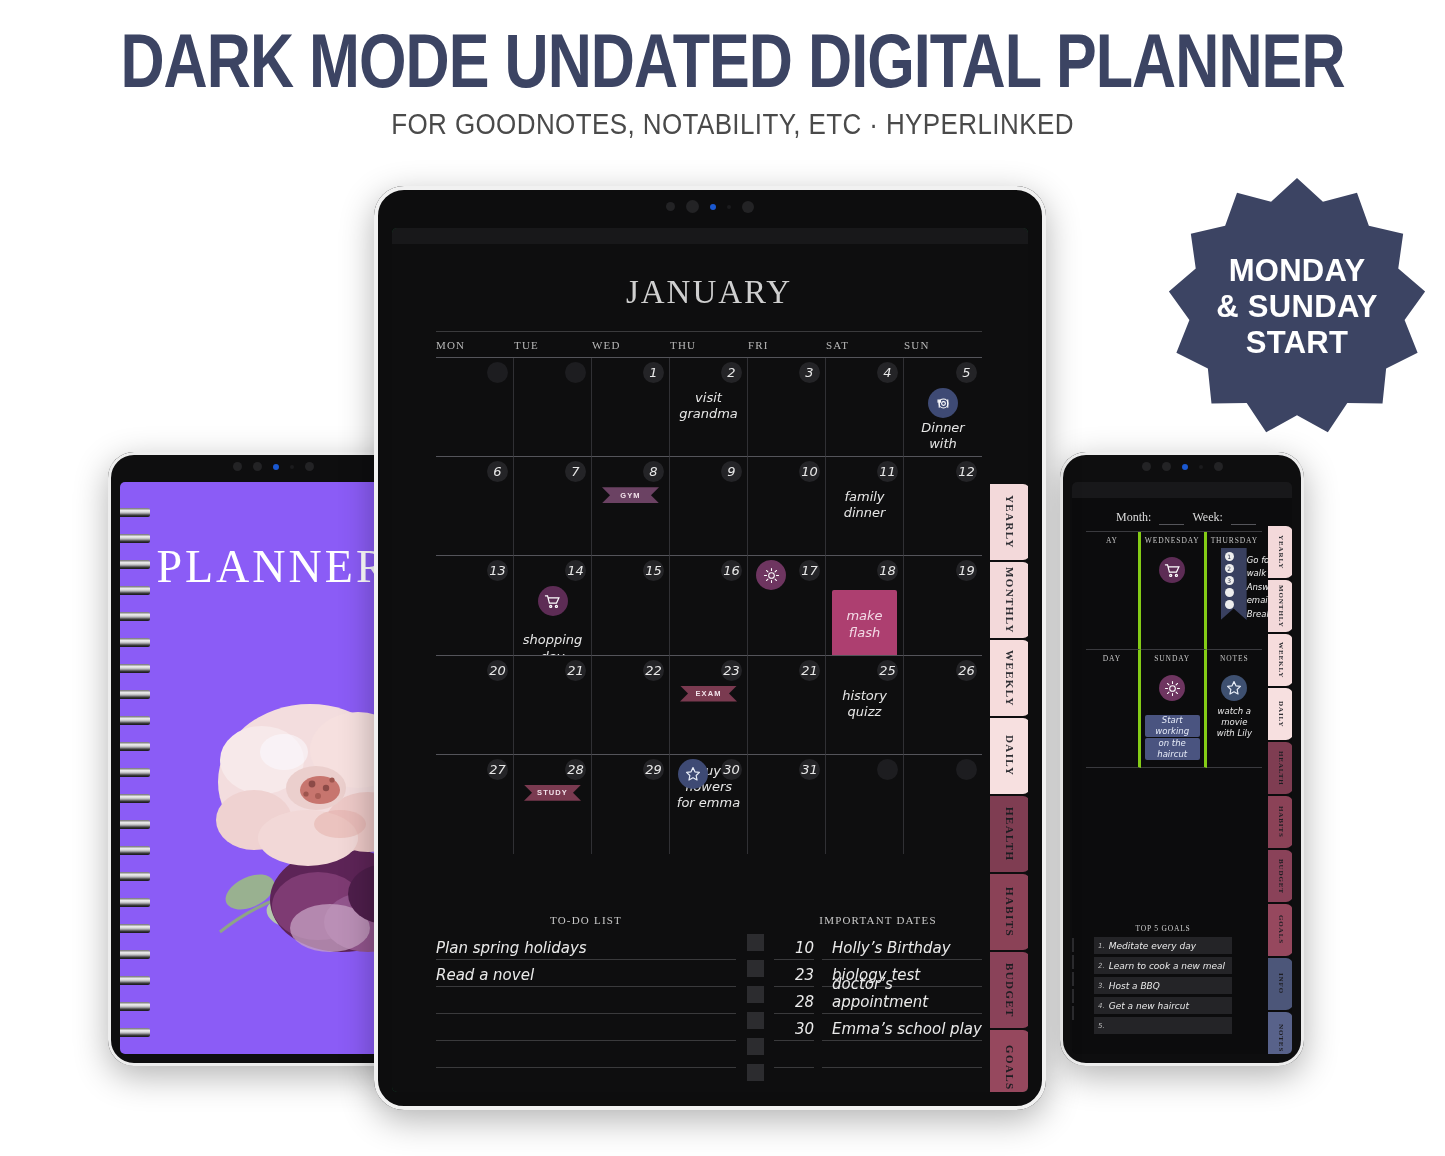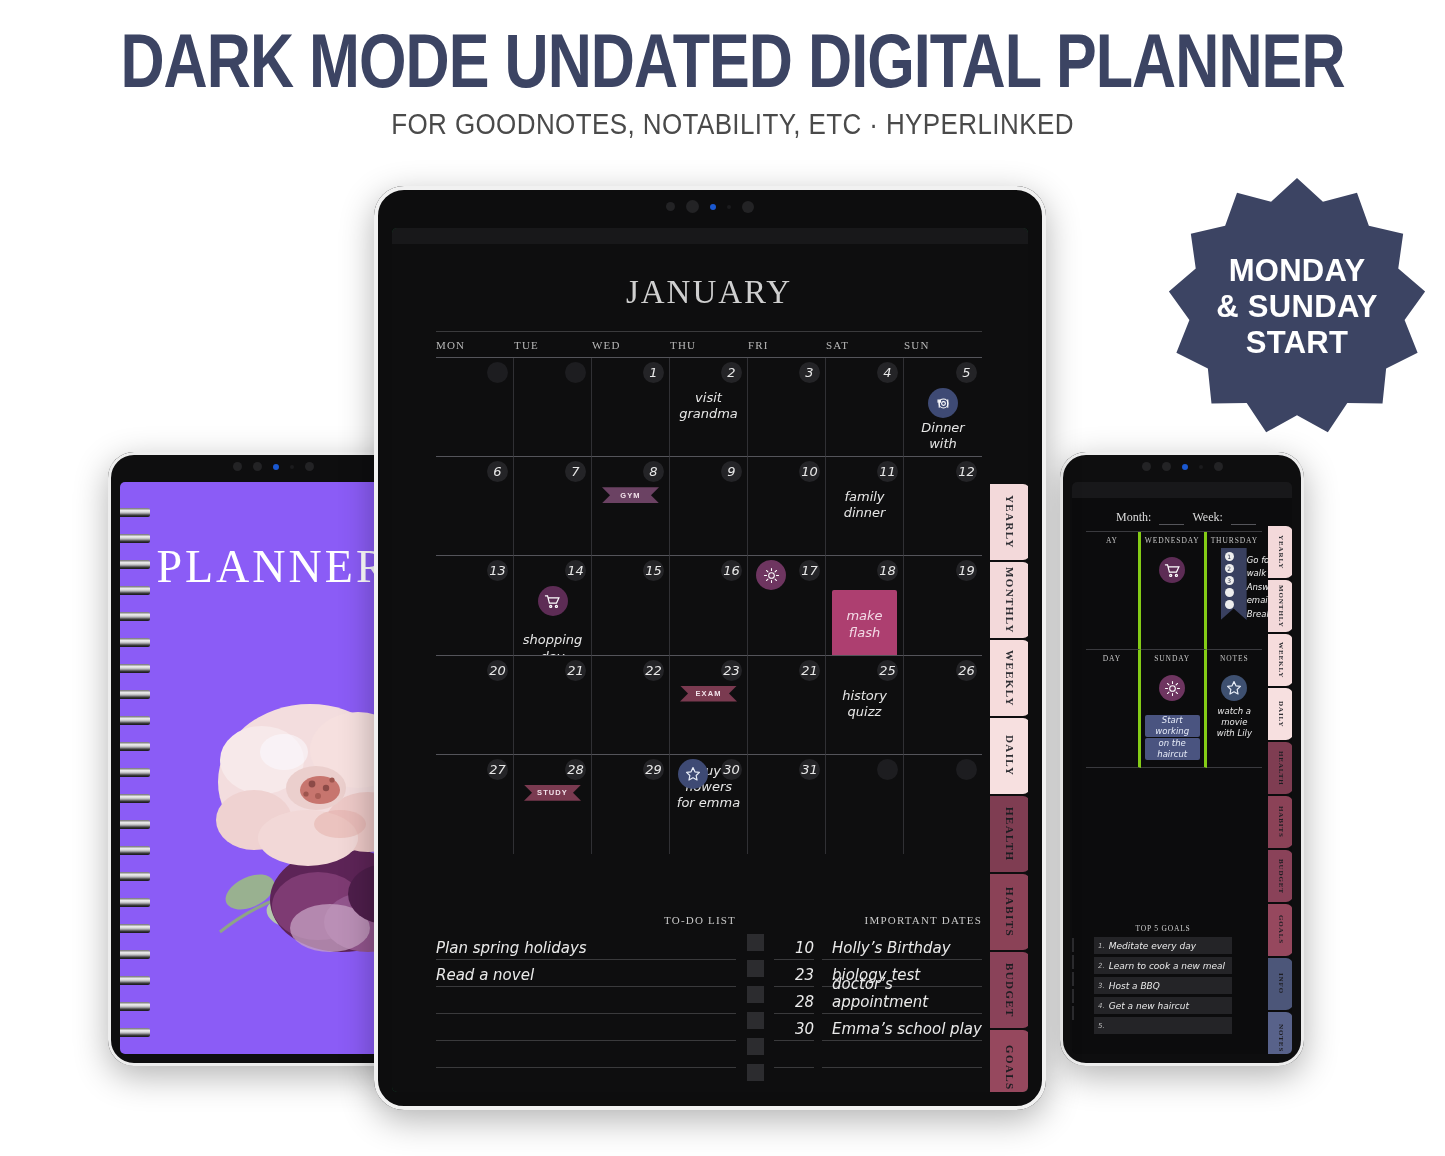--- a/index.html
+++ b/index.html
@@ -112,21 +112,21 @@
   .rib.gym { background:#6b4263; }
   .rib.wine { background:#7a3a50; }
 
   
   .bottom { position:absolute; left:0; right:0; top:660px; bottom:4px;
      display:flex; gap:0; padding-top:10px; }
   .bcol { position:relative; }
   .bcol.left { width:300px; }
   .bcol.chk  { width:38px; }
   .bcol.right{ flex:1; }
-  .bhead { text-align:right; font-family:"Liberation Serif", serif;
+  .bhead { text-align:center; font-family:"Liberation Serif", serif;
      color:#c9c9c9; font-size:11px; letter-spacing:1.2px; margin-bottom:8px; }
   .line-row { display:flex; align-items:flex-end; height:26px;
      border-bottom:1px solid #3a3a3c; margin-bottom:1px; }
   .line-row span { font-family:"DejaVu Sans", sans-serif; font-style:italic;
      color:#eaeaea; font-size:15px; padding-bottom:2px; }
   .chk-box { width:17px; height:17px; background:#2c2c2f; margin:8px auto 9px; }
   .dt-row { display:flex; height:26px; align-items:flex-end; margin-bottom:1px; gap:8px; }
   .dt-num { width:40px; text-align:right; font-family:"DejaVu Sans", sans-serif;
      font-style:italic; color:#eaeaea; font-size:15px;
      border-bottom:1px solid #3a3a3c; padding-bottom:2px; }

